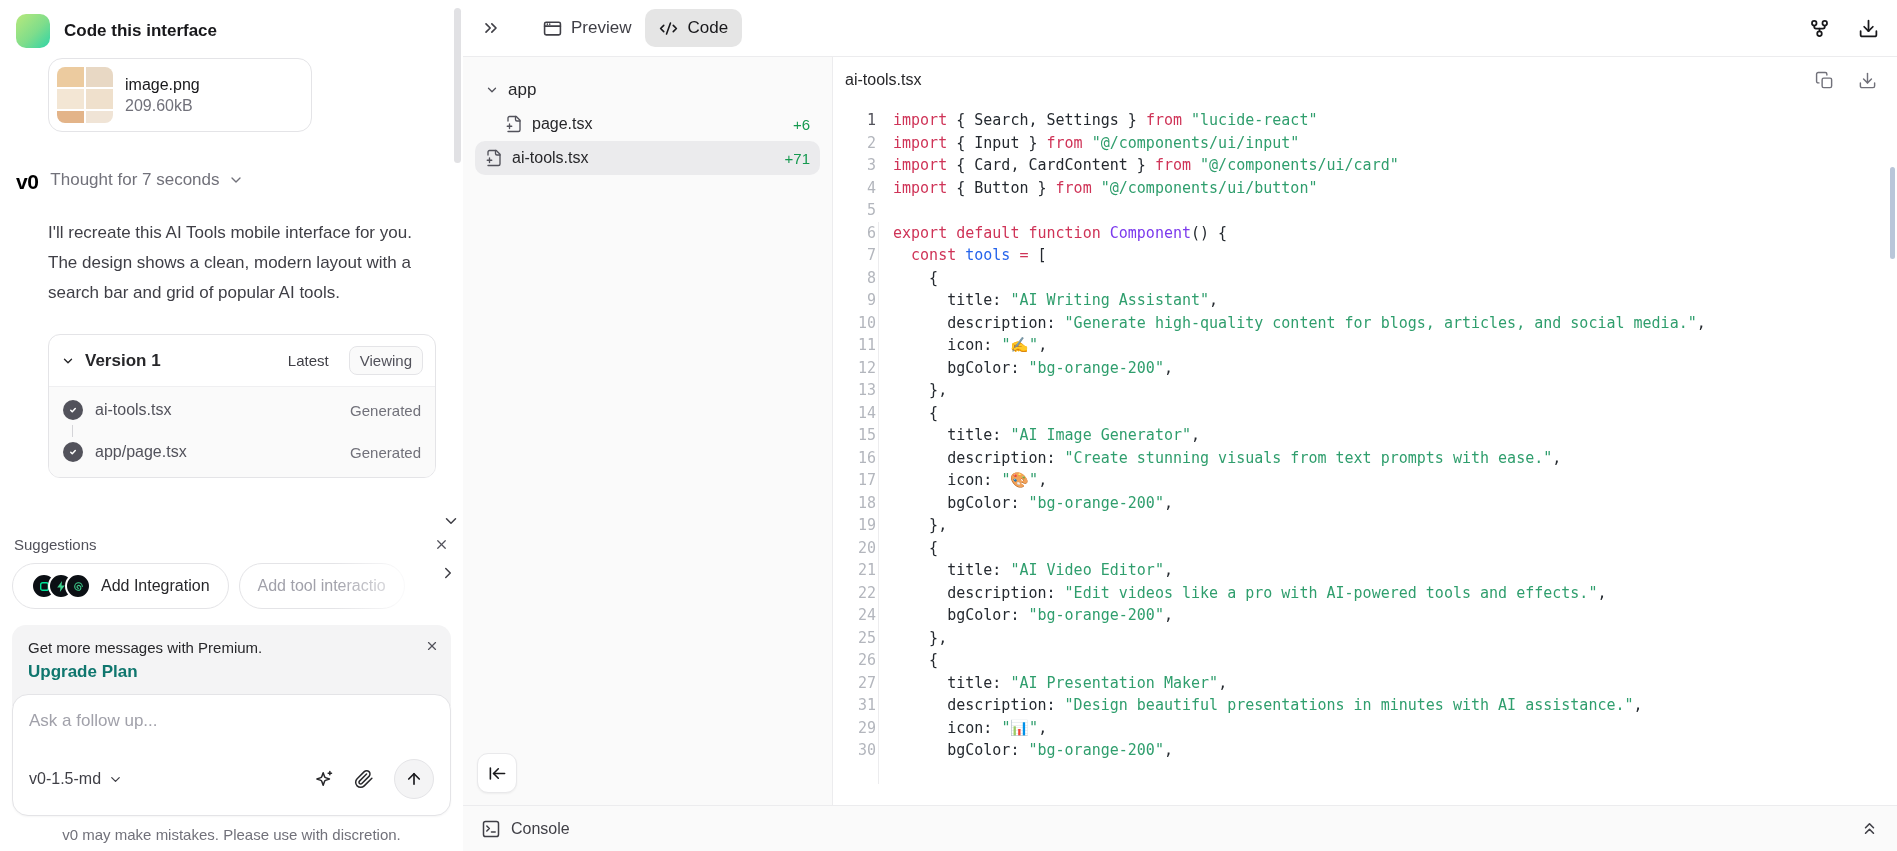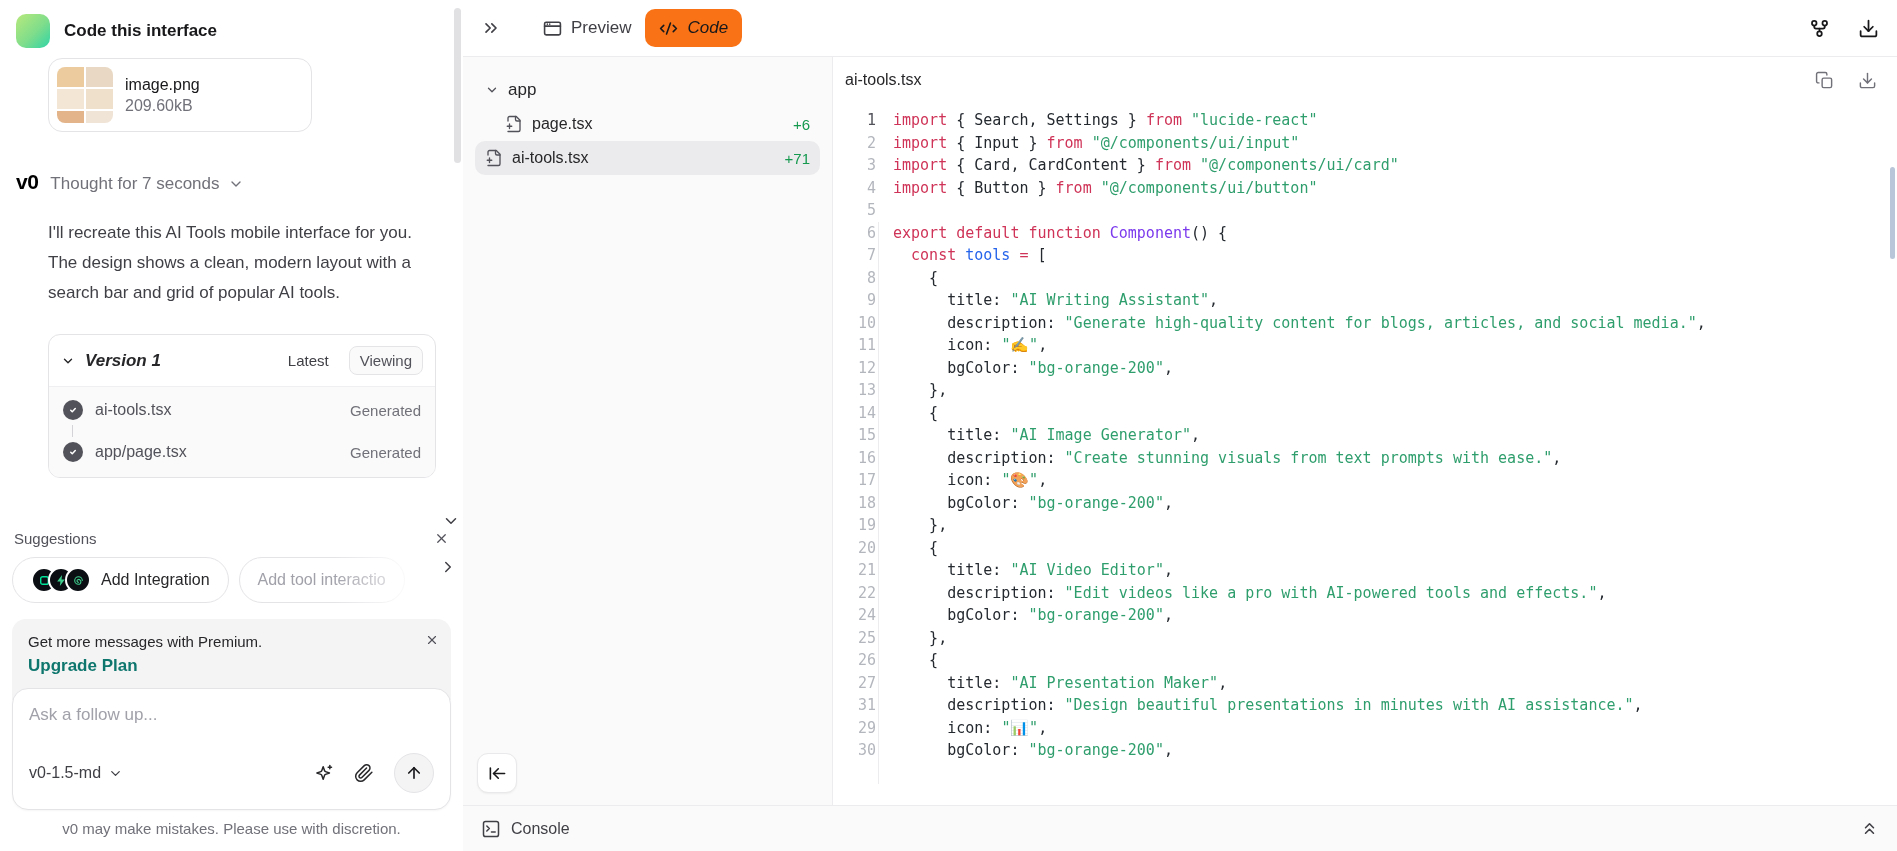--- a/index.html
+++ b/index.html
@@ -16,31 +16,31 @@
   .user-title { font-size:17px; font-weight:600; color:#18181b; }
 
   .attachment { margin:10px 0 0 32px; width:264px; border:1px solid #e4e4e7; border-radius:14px; padding:8px; display:flex; align-items:center; gap:12px; background:#fff; }
   .thumb { width:56px; height:56px; border-radius:8px; overflow:hidden; display:grid; grid-template-columns:1fr 1fr; grid-template-rows:1fr 1fr 0.6fr; gap:2px; background:#fff; flex:none; }
   .thumb div:nth-child(1){background:#eccb9f;} .thumb div:nth-child(2){background:#e8d8c4;}
   .thumb div:nth-child(3){background:#f3e6d4;} .thumb div:nth-child(4){background:#efe0cc;}
   .thumb div:nth-child(5){background:#e3b489;} .thumb div:nth-child(6){background:#f0e4d6;}
   .att-name { font-size:16px; font-weight:500; color:#18181b; }
   .att-size { font-size:16px; color:#71717a; margin-top:3px; }
 
-  .assist-head { display:flex; align-items:flex-end; gap:12px; margin-top:38px; }
+  .assist-head { display:flex; align-items:flex-start; gap:12px; margin-top:38px; }
   .v0-logo { font-size:21px; font-weight:800; letter-spacing:-0.5px; color:#000; }
   .thought { font-size:17px; color:#71717a; display:flex; align-items:center; gap:8px; }
   .icon { display:inline-flex; align-items:center; justify-content:center; flex:none; }
   .icon svg { display:block; }
 
   .para { margin:24px 0 0 32px; width:372px; font-size:17px; line-height:30px; color:#3f3f46; }
 
   .version-card { margin:26px 0 0 32px; width:388px; border:1px solid #e4e4e7; border-radius:12px; background:#fff; overflow:hidden; }
   .vc-head { display:flex; align-items:center; padding:11px 12px; gap:10px; }
-  .vc-title { font-size:17px; font-weight:600; color:#27272a; flex:1;font-style:italic; }
+  .vc-title { font-size:17px; font-weight:600; color:#27272a; flex:1; }
   .vc-latest { font-size:15px; color:#3f3f46; margin-right:10px; }
   .vc-viewing { font-size:15px; color:#52525b; background:#fafafa; border:1px solid #e4e4e7; border-radius:8px; padding:5px 10px; cursor:default; }
   .vc-body { background:#fafafa; border-top:1px solid #efeff1; padding:8px 12px 10px 12px; }
   .vc-row { display:flex; align-items:center; gap:12px; padding:5px 2px; position:relative; }
   .vc-check { width:20px; height:20px; border-radius:50%; background:#52525b; display:flex; align-items:center; justify-content:center; flex:none; }
   .vc-file { font-size:16px; color:#52525b; flex:1; }
   .vc-status { font-size:15px; color:#71717a; }
   .vc-connector { width:1px; height:12px; background:#d4d4d8; margin-left:11px; }
 
   .scroll-down-chip { position:absolute; top:512px; right:3px; color:#3f3f46; }
@@ -66,28 +66,28 @@
 
   .composer { margin:-12px 12px 0 12px; background:#fff; border:1px solid #e4e4e7; border-radius:16px; padding:16px; box-shadow:0 1px 2px rgba(0,0,0,0.04); position:relative; }
   .composer input { border:none; outline:none; width:100%; font-size:17px; color:#27272a; font-family:"Liberation Sans",sans-serif; background:transparent; }
   .composer input::placeholder { color:#a1a1aa; }
   .composer-row { display:flex; align-items:center; margin-top:28px; }
   .model-select { display:flex; align-items:center; gap:7px; font-size:16px; color:#3f3f46; cursor:default; }
   .composer-actions { margin-left:auto; display:flex; align-items:center; gap:20px; }
   .composer-actions .icon { color:#27272a; }
   .send-btn { width:40px; height:40px; border-radius:50%; background:#f4f4f5; border:1px solid #e4e4e7; display:flex; align-items:center; justify-content:center; color:#18181b; }
 
-  .disclaimer { text-align:center; font-size:15px; color:#71717a; padding:10px 0 14px 0; }
+  .disclaimer { text-align:center; font-size:15px; color:#71717a; padding:10px 0 8px 0; }
 
   
   .main { flex:1; height:100%; display:flex; flex-direction:column; min-width:0; }
   .toolbar { height:57px; flex:none; display:flex; align-items:center; padding:0 18px; border-bottom:1px solid #ececee; background:#fff; }
   .tb-expand { color:#3f3f46; margin-right:28px; }
   .tab { display:flex; align-items:center; gap:9px; font-size:17px; font-weight:500; color:#3f3f46; padding:9px 14px; border-radius:10px; cursor:default; }
-  .tab.active { background:#f97316; color:#18181b;font-style:italic; }
+  .tab.active { background:#e5e5e5; color:#18181b; }
   .toolbar-right { margin-left:auto; display:flex; align-items:center; gap:28px; color:#18181b; }
 
   .workspace { flex:1; display:flex; min-height:0; position:relative; }
   .filetree { width:370px; flex:none; background:#fafafa; border-right:1px solid #ececee; padding:16px 12px; position:relative; }
   .tree-row { display:flex; align-items:center; gap:9px; padding:6px 10px; border-radius:10px; font-size:16px; color:#27272a; height:34px; }
   .tree-row.folder { font-size:17px; }
   .tree-row.indent { margin-left:20px; }
   .tree-row.selected { background:#ebebed; margin-left:0; }
   .tree-row .diff { margin-left:auto; font-size:15px; color:#15994f; }
   .tree-row .icon { color:#52525b; }

